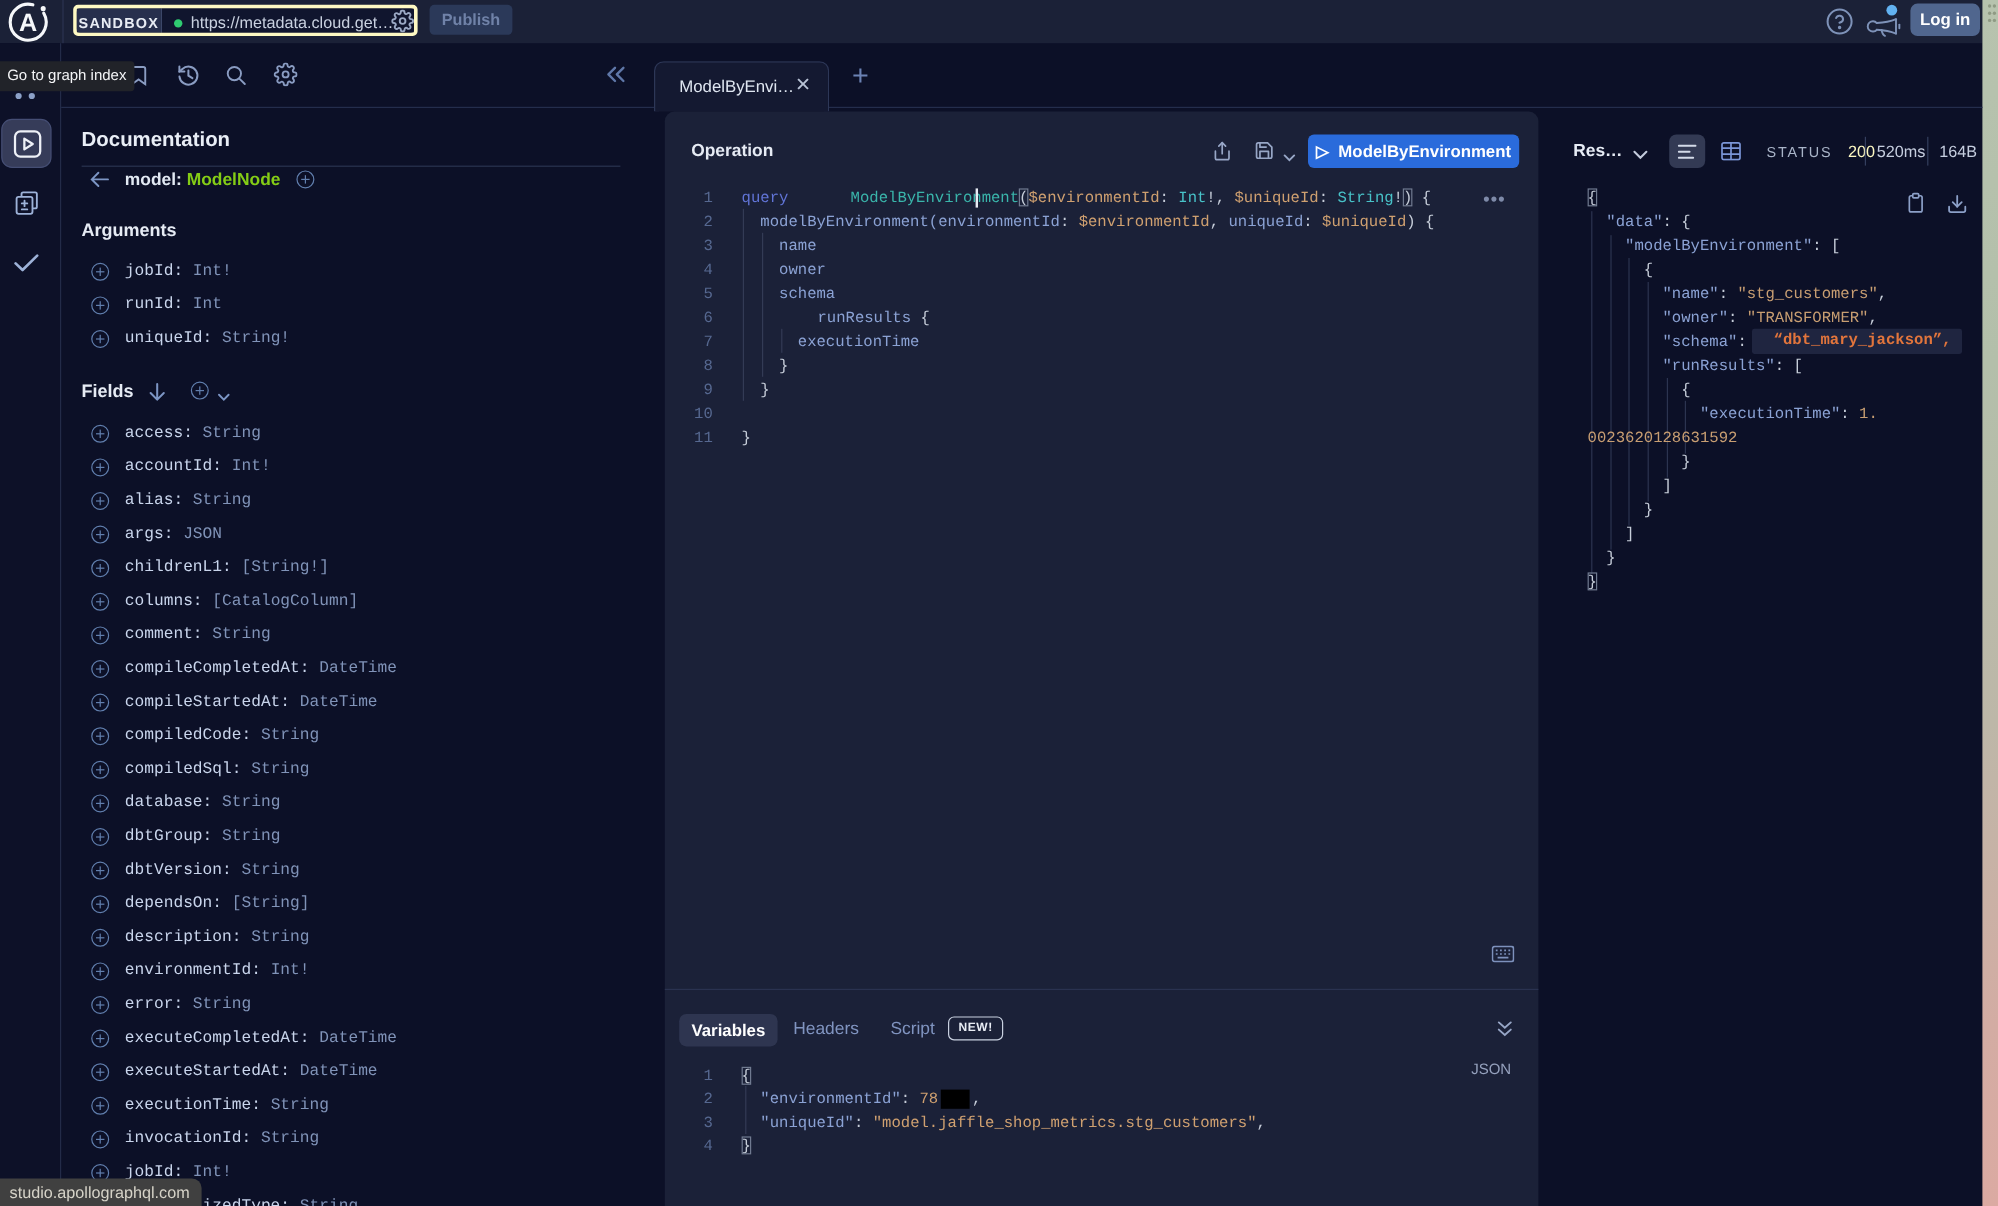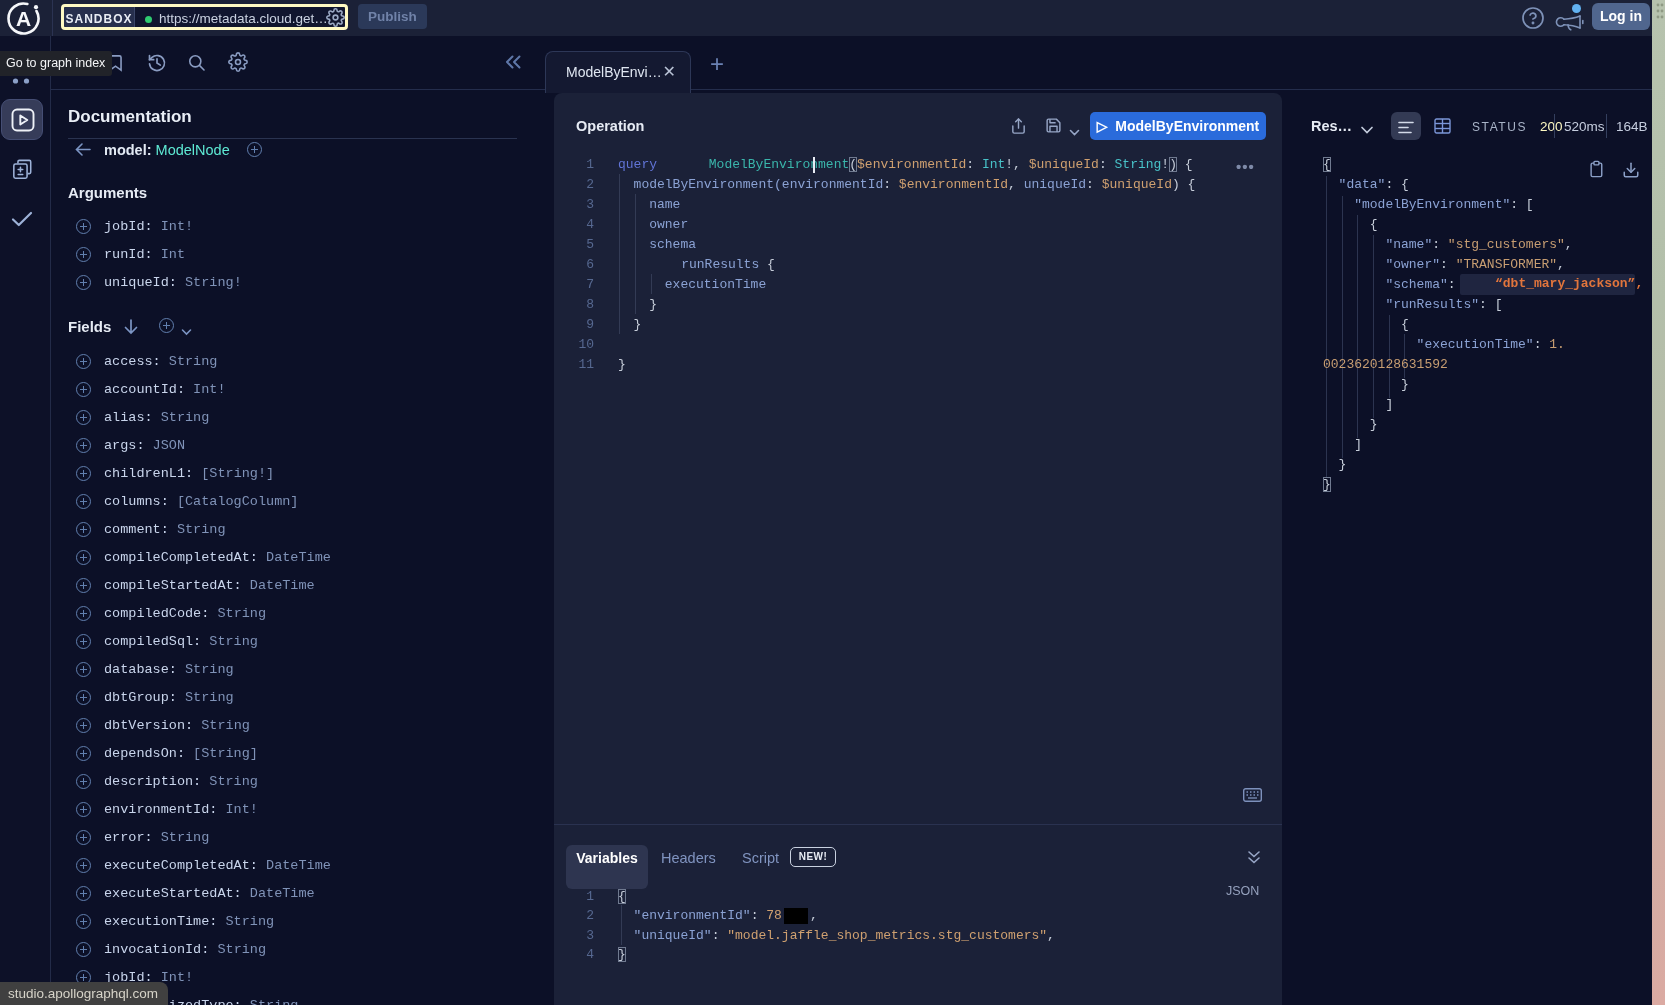--- a/index.html
+++ b/index.html
@@ -43,28 +43,28 @@
 #midpanel { left:554px; top:93px; width:728px; height:912px; background:#1b2138; border-radius:8px 8px 0 0; }
 .codeline { position:absolute; height:20px; line-height:20px; font-family:"Liberation Mono",monospace; font-size:13px; white-space:pre; }
 .gut { position:absolute; width:30px; text-align:right; color:#566890; }
 .guide { position:absolute; width:1px; background:#333b55; }
 
 .ckw { color:#6174d6; } .cop { color:#3ab5ab;margin-left:44px; } .cvar { color:#cfa070; }
 .ctyp { color:#48c2c8; } .cpun { color:#c6cdd9; } .cfld { color:#8ba2d4; }
 .brk { outline:1px solid #707a90; outline-offset:-1px; }
 #runbtn { left:1090px; top:112px; width:176px; height:28px; background:#2a6bdb; border-radius:5px; color:#fff; font-weight:bold; font-size:14px; text-align:center; line-height:28px; }
 #mid-sep { left:554px; top:824px; width:728px; height:1px; background:#2a3250; }
-#vtab { left:566px; top:845px; width:82px; height:44px; background:#2e3550; border-radius:6px; color:#fff; font-weight:bold; font-size:14px; text-align:center; line-height:27px; }
+#vtab { left:566px; top:845px; width:82px; height:27px; background:#2e3550; border-radius:6px; color:#fff; font-weight:bold; font-size:14px; text-align:center; line-height:27px; }
 .vtx { color:#8094c0; font-size:14.5px; }
 #newbadge { left:790px; top:847px; width:46px; height:20px; border:1.5px solid #c9d1e0; border-radius:5px; color:#e8ecf4; font-size:10px; font-weight:bold; letter-spacing:0.5px; text-align:center; line-height:17px; }
 #jsonlbl { left:1226px; top:884px; color:#95a1bd; font-size:12.5px; }
 
 .rkey { color:#8ba2d4; } .rstr { color:#c89e72; } .rpun { color:#c6cdd9; }
 #hlbox { left:1460px; top:274px; width:175px; height:21px; background:#1f2540; border-radius:2px; }
-#hltext { left:1478px; top:276px; font-family:"Liberation Mono",monospace; font-size:13px; font-weight:bold; color:#e2753c; white-space:pre;margin-left:17px; }
+#hltext { left:1478px; top:276px; font-family:"Liberation Mono",monospace; font-size:13px; font-weight:bold; color:#e2753c; white-space:pre; }
 
 #statusbub { left:0; top:982px; width:168px; height:23px; background:#404040; border-radius:0 8px 0 0; color:#d6d3c8; font-size:13.5px; line-height:23px; padding-left:8px; z-index:40; }
 #strip { left:1652px; top:0; width:13px; height:1005px; background:linear-gradient(180deg,#b7c3ae 0%,#b3bfaa 30%,#bdb7a8 60%,#d3aca3 85%,#dbaaa2 100%); }
 </style>
 </head>
 <body>
 <div class="abs" id="topbar"></div>
 <div class="abs" id="strip"></div>
 <div class="abs" id="tb-sep"></div>
 <div class="abs" id="ctrl">
@@ -82,21 +82,21 @@
 <div class="abs" id="row2-sep"></div>
 
 <div class="abs h1" style="left:68px; top:107px;">Documentation</div>
 <div class="abs" id="doc-sep"></div>
 <div class="abs h2" style="left:68px; top:184px;">Arguments</div>
 <div class="abs h2" style="left:68px; top:318px;">Fields</div>
 <div class="abs" style="left:74px; top:142px; color:#7c95c4; font-size:15px;">
 <svg width="17" height="15" viewBox="0 0 17 15">
       <path d="M8 2 L2.5 7.5 L8 13 M2.5 7.5 H16" stroke="#7c95c4" stroke-width="1.6" fill="none" stroke-linecap="round"></path>
     </svg></div>
-<div class="abs" style="left:104px; top:142px; font-size:14.5px;"><span style="color:#e2e9f3; font-weight:bold;">model:</span> <span style="color:#5eead4; font-weight:normal;">ModelNode</span></div>
+<div class="abs" style="left:104px; top:142px; font-size:14.5px;"><span style="color:#e2e9f3; font-weight:bold;">model:</span> <span style="color:#84cc16; font-weight:bold;">ModelNode</span></div>
 <div class="abs plus" style="left:247px; top:142px;"></div>
 <div class="abs" style="left:123px; top:318px;"><svg width="16" height="17" viewBox="0 0 16 17">
       <path d="M8 2 V15 M2.5 9.5 L8 15 L13.5 9.5" stroke="#7c95c4" stroke-width="1.7" fill="none" stroke-linecap="round"></path>
     </svg></div>
 <div class="abs plus" style="left:159px; top:318px;"></div>
 <div class="abs" style="left:181px; top:322px;"><svg width="11" height="8" viewBox="0 0 11 8">
       <path d="M1.5 2 L5.5 6 L9.5 2" stroke="#7c95c4" stroke-width="1.6" fill="none" stroke-linecap="round"></path>
     </svg></div>
 <div class="drow" style="left:76px; top:213px;"><span class="ic plus"></span><span class="tx"><span class="fn">jobId:</span><span class="ft"> Int!</span></span></div>
 <div class="drow" style="left:76px; top:241px;"><span class="ic plus"></span><span class="tx"><span class="fn">runId:</span><span class="ft"> Int</span></span></div>

